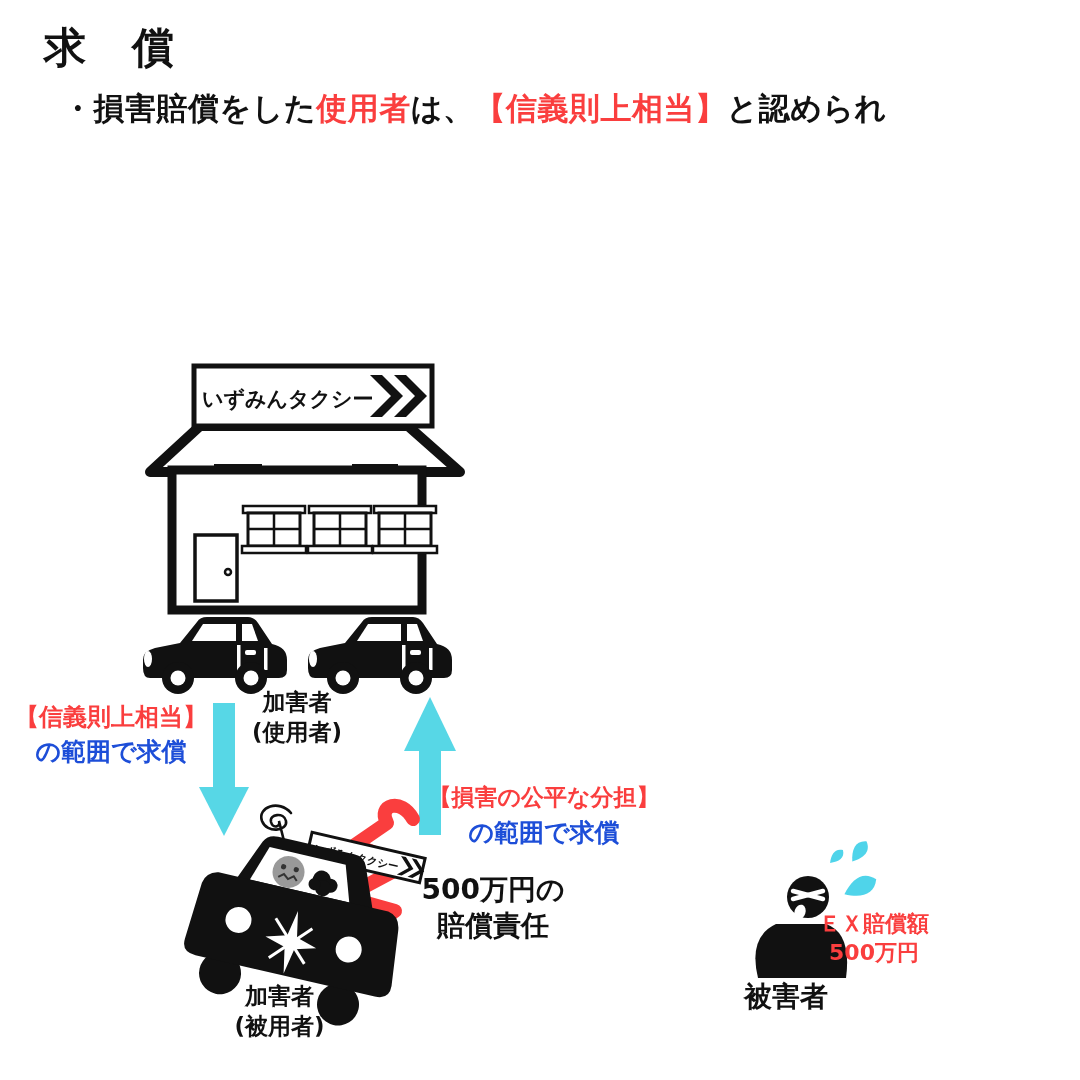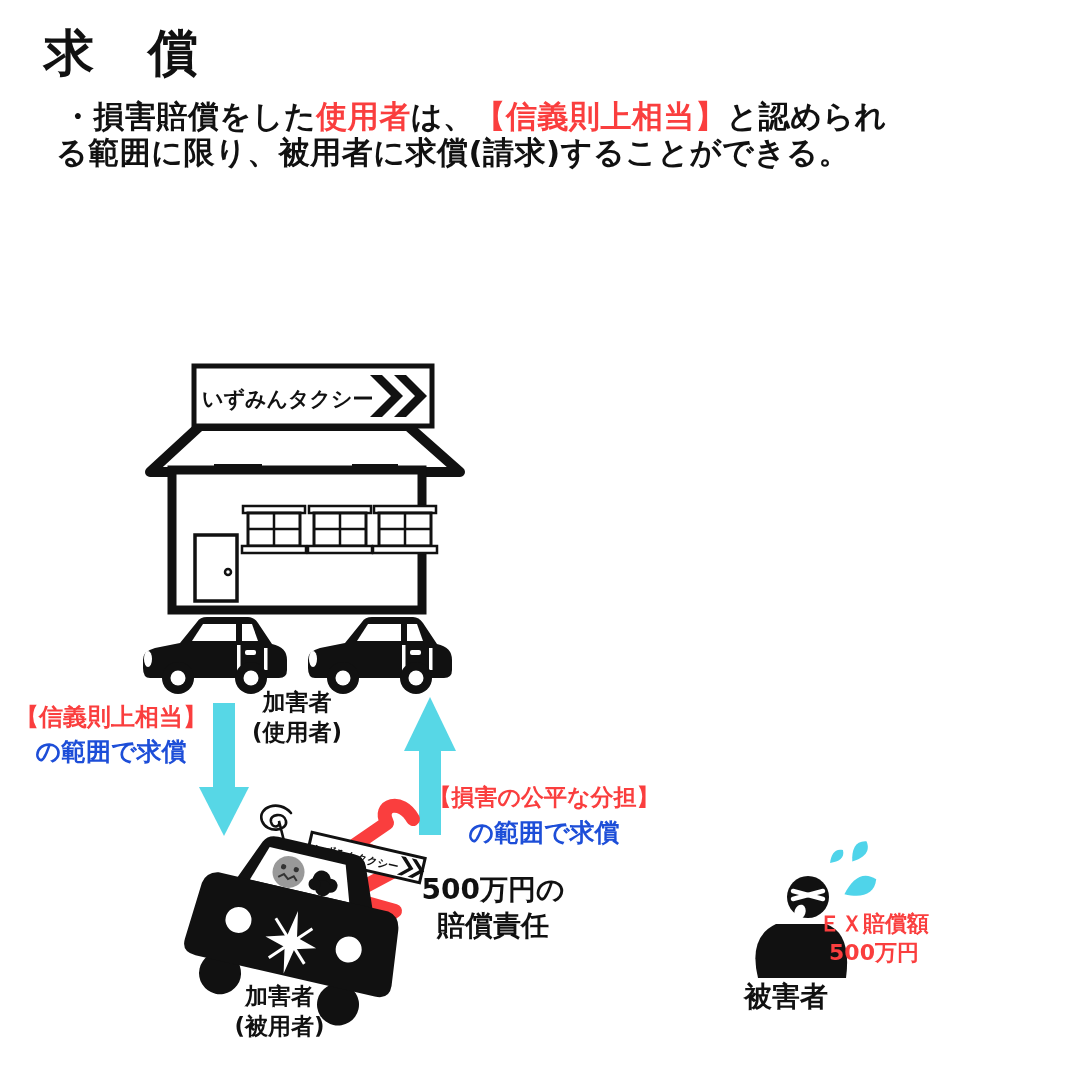--- a/index.html
+++ b/index.html
@@ -2,40 +2,39 @@
 <html><head>
 <meta charset="utf-8">
 <style>
   html,body{margin:0;padding:0;background:#fff;}
   .canvas{
     position:relative;width:1080px;height:1080px;background:#ffffff;
     font-family:"DejaVu Sans","Liberation Sans",sans-serif;
     color:#111;overflow:hidden;
   }
   .abs{position:absolute;}
-  .title{font-size:50px;font-weight:700;letter-spacing:2px;}
+  .title{font-size:42px;font-weight:700;letter-spacing:2px;}
   .bullet-line{font-size:31px;font-weight:700;white-space:nowrap;letter-spacing:0.5px;}
   .red{color:#fa3e3e;}
   .lbl{font-weight:700;text-align:center;line-height:1.3;}
   .lbl .sub{display:block;}
   .claim .cap{color:#1d4ed8;}
   svg{display:block;overflow:visible;}
   svg text{font-family:"DejaVu Sans","Liberation Sans",sans-serif;font-weight:700;fill:#111;}
 </style>
 </head>
 <body>
 
 <div class="canvas">
 
   <div class="abs title" style="left:44px;top:20px;">求　償</div>
 
-  <div class="abs bullet-line" style="left:62px;top:96px;">
+  <div class="abs bullet-line" style="left:62px;top:88px;">
     <span>・損害賠償をした</span><span class="red">使用者</span><span>は、</span><span class="red">【信義則上相当】</span><span>と認められ</span>
   </div>
-  <div class="abs bullet-line" style="left:56px;top:132px;">る範囲に限り、被用者に求償(請求)することができる。</div>
 
 
   <svg class="abs" style="left:142px;top:360px;" width="330" height="258" viewBox="0 0 330 258">
 
     <path d="M8,112 L58,66 L266,66 L318,112 Z" fill="#fff" stroke="#111" stroke-width="10" stroke-linejoin="round"></path>
     <rect x="72" y="104" width="48" height="11" fill="#111"></rect>
     <rect x="210" y="104" width="46" height="11" fill="#111"></rect>
     <rect x="100" y="56" width="122" height="14" fill="#111"></rect>
 
     <g>

